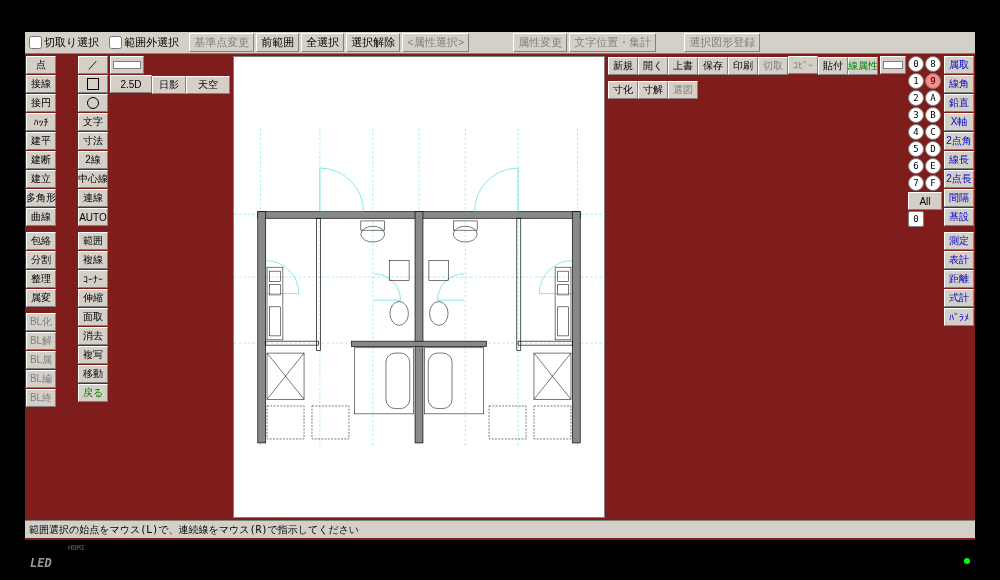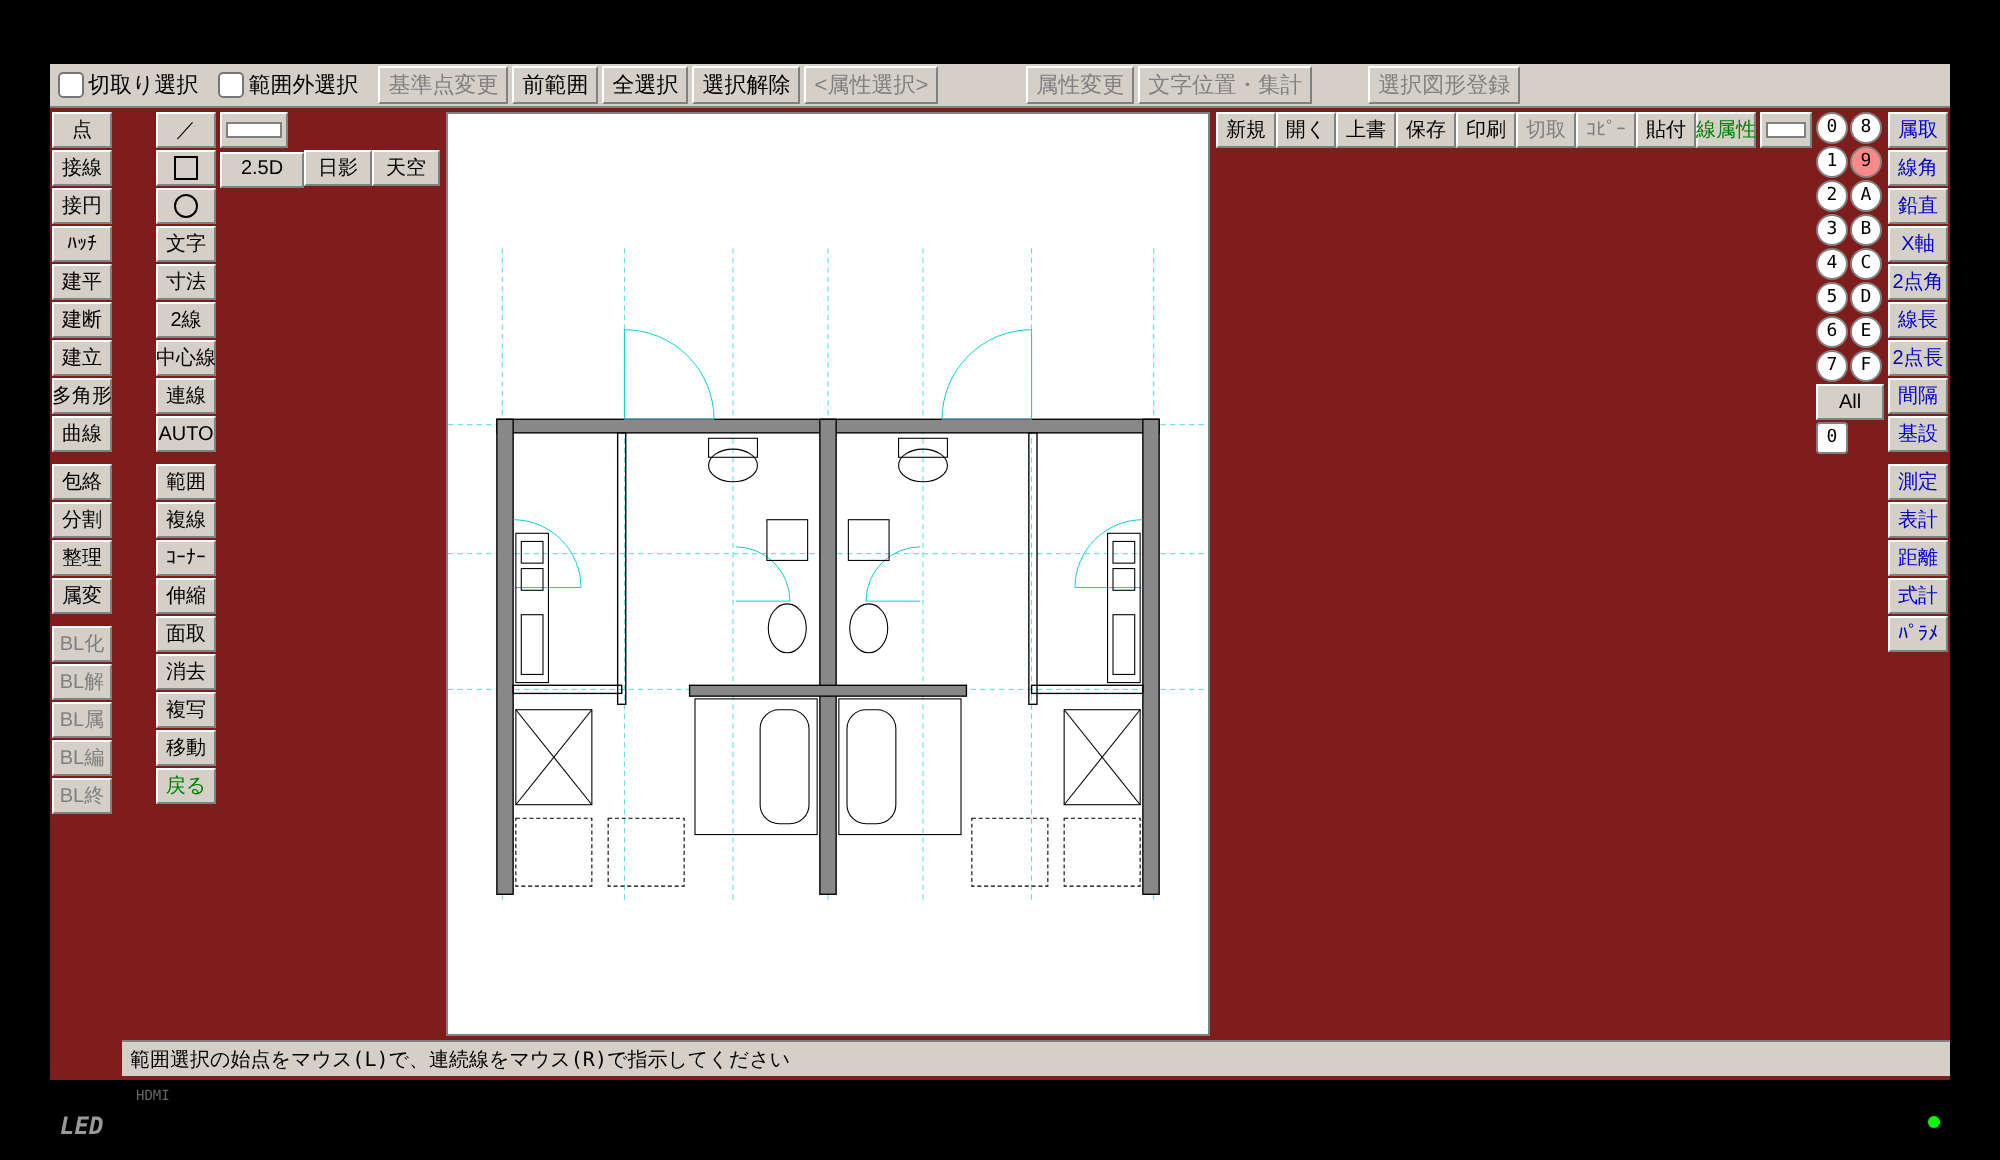--- a/index.html
+++ b/index.html
@@ -19,21 +19,21 @@
 
 .main-area { display: flex; height: calc(100% - 42px); }
 .col { display: flex; flex-direction: column; gap: 1px; padding: 2px 1px; }
 .col .btn { width: 30px; height: 18px; font-size: 10px; }
 .col-wide .btn { width: 34px; }
 .spacer-sm { height: 4px; }
 
 .canvas { flex: 1; background: #fff; border: 1px solid #808080; position: relative; overflow: hidden; margin: 2px; }
 
 .right-cols { display: flex; }
-.status { height: 18px; background: #d4d0c8; border-top: 1px solid #808080; display: flex; align-items: center; padding: 0 4px; font-size: 10px; margin-left: 36px; }
+.status { height: 18px; background: #d4d0c8; border-top: 1px solid #808080; display: flex; align-items: center; padding: 0 4px; font-size: 10px; }
 .status-left { flex: 1; white-space: nowrap; overflow: hidden; }
 .status-right { display: flex; gap: 8px; white-space: nowrap; }
 .icon-square { width: 12px; height: 12px; border: 1px solid #000; display: inline-block; }
 .icon-circle { width: 12px; height: 12px; border: 1px solid #000; border-radius: 50%; display: inline-block; }
 
 .color-swatch { width: 30px; height: 8px; background: #fff; border: 1px solid #808080; }
 .layer-btn { width: 16px; height: 16px; border: 1px solid #808080; background: #fff; border-radius: 50%; font-size: 9px; display: inline-flex; align-items: center; justify-content: center; cursor: pointer; }
 .layer-btn.sel { background: #ff8888; }
 .layer-row { display: flex; gap: 1px; }
 
@@ -120,21 +120,21 @@
           <button class="btn">消去</button>
           <button class="btn">複写</button>
           <button class="btn">移動</button>
           <button class="btn green">戻る</button>
         </div>
 
   <div class="col col-wide">
     <div class="btn" style="width:34px;padding:2px">
             <div class="color-swatch"></div>
           </div>
-    <div id="topcol"><button class="btn" style="width: 42px;">2.5D</button><button class="btn" style="width: 34px;">日影</button><button class="btn" style="width: 34px;">天空</button></div>
+    <div id="topcol"><button class="btn" style="width: 42px;">2.5D</button><button class="btn" style="width: 34px;">日影</button><button class="btn" style="width: 44px;">天空</button></div>
   </div>
 
   <div class="canvas">
     <svg class="plan-svg" viewBox="0 0 560 480">
 
       <g stroke="#00cccc" stroke-width="0.5" stroke-dasharray="4,3">
         <line x1="40" y1="0" x2="40" y2="480"></line>
         <line x1="130" y1="0" x2="130" y2="480"></line>
         <line x1="210" y1="0" x2="210" y2="480"></line>
         <line x1="280" y1="0" x2="280" y2="480"></line>
@@ -212,20 +212,21 @@
           <rect x="386" y="420" width="56" height="50"></rect>
         </g>
       </g>
     </svg>
   </div>
 
   <div class="right-cols">
     <div class="col">
       <div id="rfc"><button class="btn">新規</button><button class="btn">開く</button><button class="btn">上書</button><button class="btn">保存</button><button class="btn">印刷</button><button class="btn disabled">切取</button><button class="btn disabled">ｺﾋﾟｰ</button><button class="btn">貼付</button><button class="btn green">線属性</button></div>
       <div class="spacer-sm"></div>
+      <div id="rdc"><button class="btn">寸化</button><button class="btn">寸解</button><button class="btn disabled">選図</button></div>
     </div>
     <div class="col" style="width:28px">
       <div class="btn" style="width:26px;padding:2px">
               <div class="color-swatch" style="width:20px"></div>
             </div>
     </div>
     <div class="col" id="layercol">
             <div class="layer-row">
               <div class="layer-btn">0</div>
               <div class="layer-btn">8</div>

